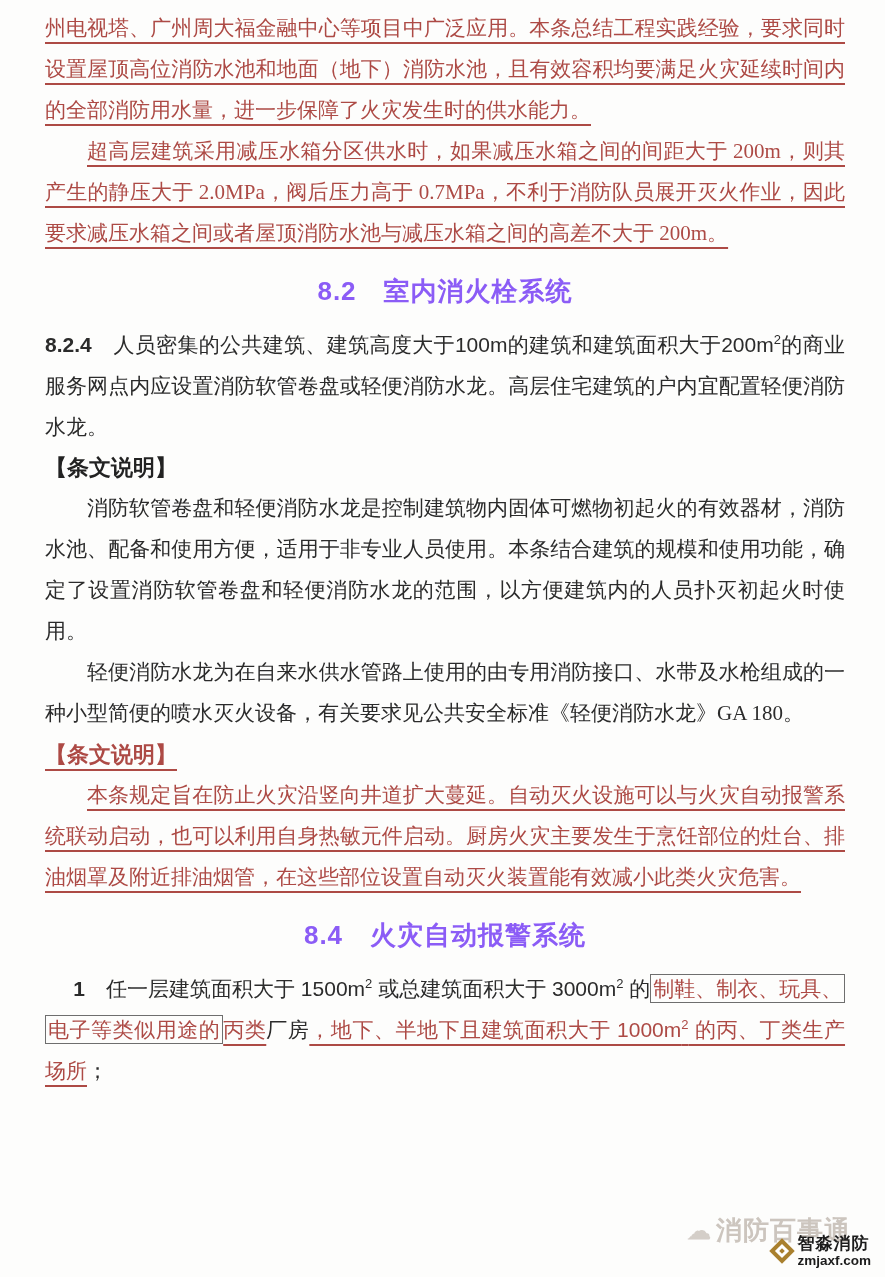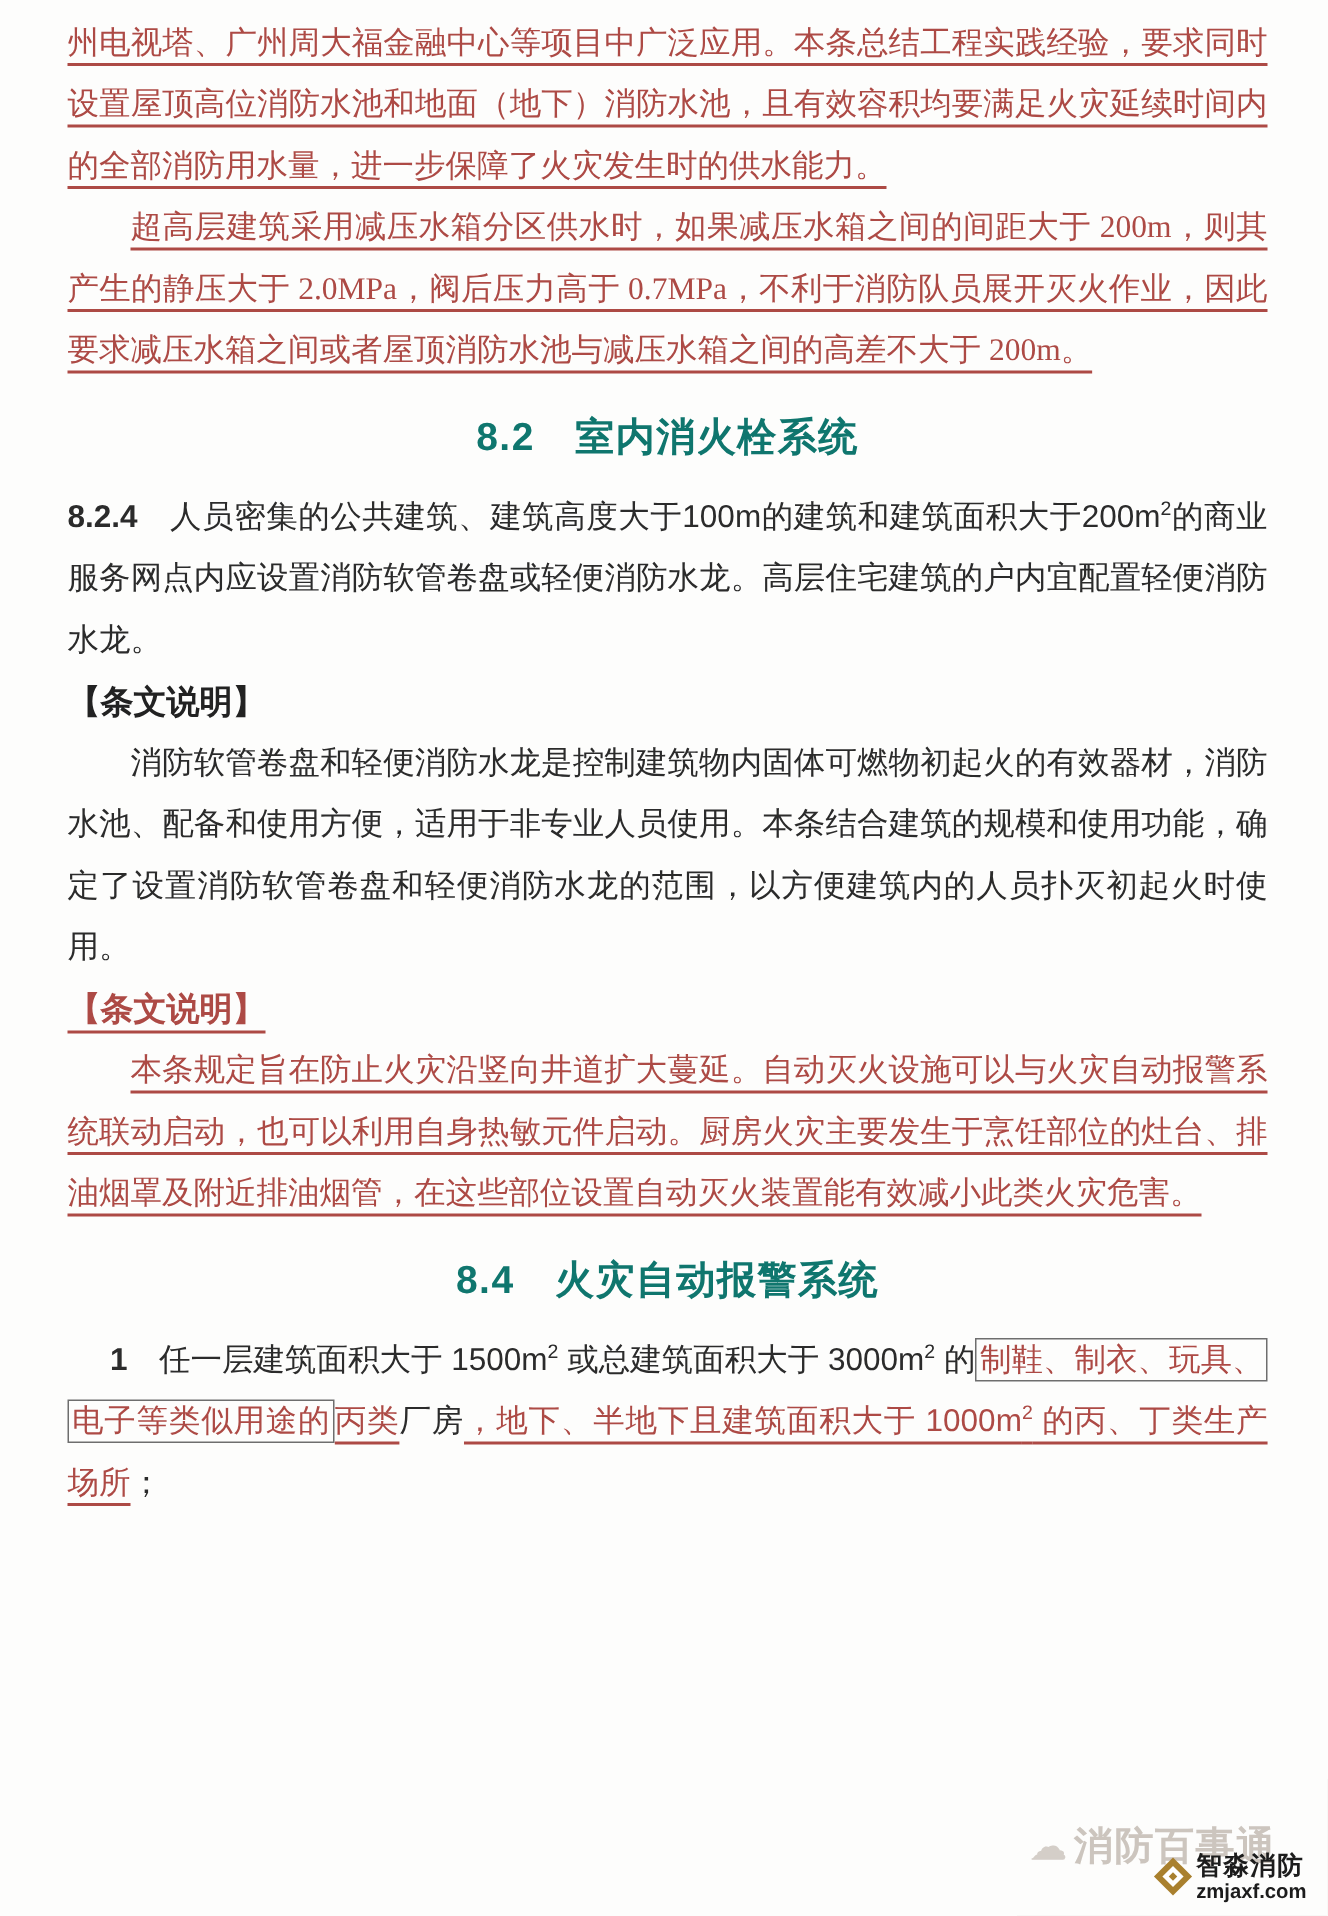--- a/index.html
+++ b/index.html
@@ -34,21 +34,21 @@
   .block.font-serif{font-family:"Liberation Serif", serif;}
   .block.font-sans{font-family:"Liberation Sans", sans-serif;}
   .block.indent-first{text-indent:2em;}
   .block.indent-item{text-indent:1.35em;}
   .block.heading{
     text-align:center;
     font-weight:bold;
     font-size:26px;
     line-height:34px;
     margin:20px 0 16px;
-    color:#0f766e;
+    color:#8b5cf6;
     letter-spacing:1px;
   }
   .block.label{
     font-weight:bold;
     font-size:22px;
     line-height:41px;
     text-align:left;
   }
   .block.label.black-bold{color:#222;}
   .block.label.red-bold-underline{
@@ -151,20 +151,21 @@
 <body>
 
 <div class="page">
   <div class="doc" id="doc">
       <div class="block paragraph font-serif indent-none"><span class="run-red-underline">州电视塔、广州周大福金融中心等项目中广泛应用。本条总结工程实践经验，要求同时设置屋顶高位消防水池和地面（地下）消防水池，且有效容积均要满足火灾延续时间内的全部消防用水量，进一步保障了火灾发生时的供水能力。</span></div>
       <div class="block paragraph font-serif indent-first"><span class="run-red-underline">超高层建筑采用减压水箱分区供水时，如果减压水箱之间的间距大于 200m，则其产生的静压大于 2.0MPa，阀后压力高于 0.7MPa，不利于消防队员展开灭火作业，因此要求减压水箱之间或者屋顶消防水池与减压水箱之间的高差不大于 200m。</span></div>
       <div class="block heading font-sans"><span>8.2　室内消火栓系统</span></div>
       <div class="block paragraph font-sans indent-none"><span class="run-black-bold">8.2.4</span><span class="run-black">　人员密集的公共建筑、建筑高度大于100m的建筑和建筑面积大于200m<sup>2</sup>的商业服务网点内应设置消防软管卷盘或轻便消防水龙。高层住宅建筑的户内宜配置轻便消防水龙。</span></div>
       <div class="block label font-sans black-bold"><span>【条文说明】</span></div>
       <div class="block paragraph font-serif indent-first"><span class="run-black">消防软管卷盘和轻便消防水龙是控制建筑物内固体可燃物初起火的有效器材，消防水池、配备和使用方便，适用于非专业人员使用。本条结合建筑的规模和使用功能，确定了设置消防软管卷盘和轻便消防水龙的范围，以方便建筑内的人员扑灭初起火时使用。</span></div>
+      <div class="block paragraph font-serif indent-first"><span class="run-black">轻便消防水龙为在自来水供水管路上使用的由专用消防接口、水带及水枪组成的一种小型简便的喷水灭火设备，有关要求见公共安全标准《轻便消防水龙》GA 180。</span></div>
       <div class="block label font-sans red-bold-underline"><span>【条文说明】</span></div>
       <div class="block paragraph font-serif indent-first"><span class="run-red-underline">本条规定旨在防止火灾沿竖向井道扩大蔓延。自动灭火设施可以与火灾自动报警系统联动启动，也可以利用自身热敏元件启动。厨房火灾主要发生于烹饪部位的灶台、排油烟罩及附近排油烟管，在这些部位设置自动灭火装置能有效减小此类火灾危害。</span></div>
       <div class="block heading font-sans"><span>8.4　火灾自动报警系统</span></div>
       <div class="block paragraph font-sans indent-item"><span class="run-black-bold">1</span><span class="run-black">　任一层建筑面积大于 1500m<sup>2</sup> 或总建筑面积大于 3000m<sup>2</sup> 的</span><span class="run-red-box">制鞋、制衣、玩具、电子等类似用途的</span><span class="run-red-underline">丙类</span><span class="run-black">厂房</span><span class="run-red-underline">，地下、半地下且建筑面积大于 1000m<sup>2</sup> 的丙、丁类生产场所</span><span class="run-black">；</span></div>
     </div>
 
   <div class="watermark">
     <div class="wm-gray">
       <span class="cloud">☁</span><span>消防百事通</span>
     </div>

